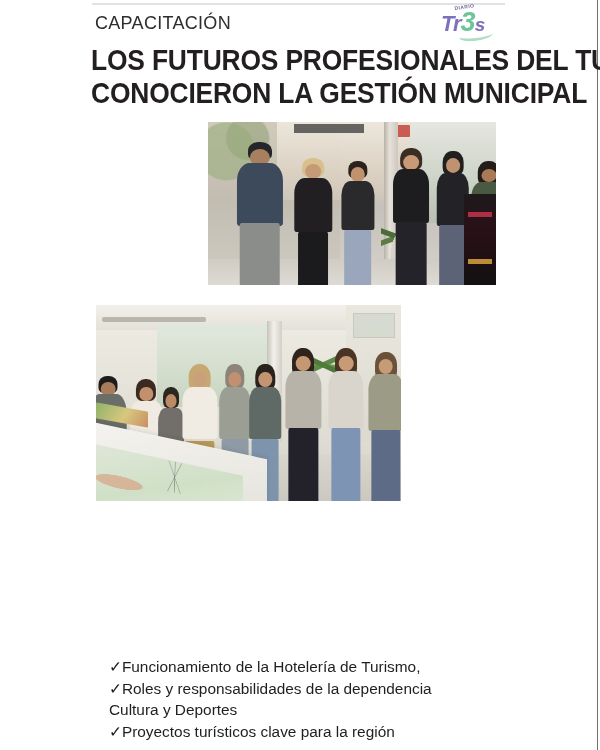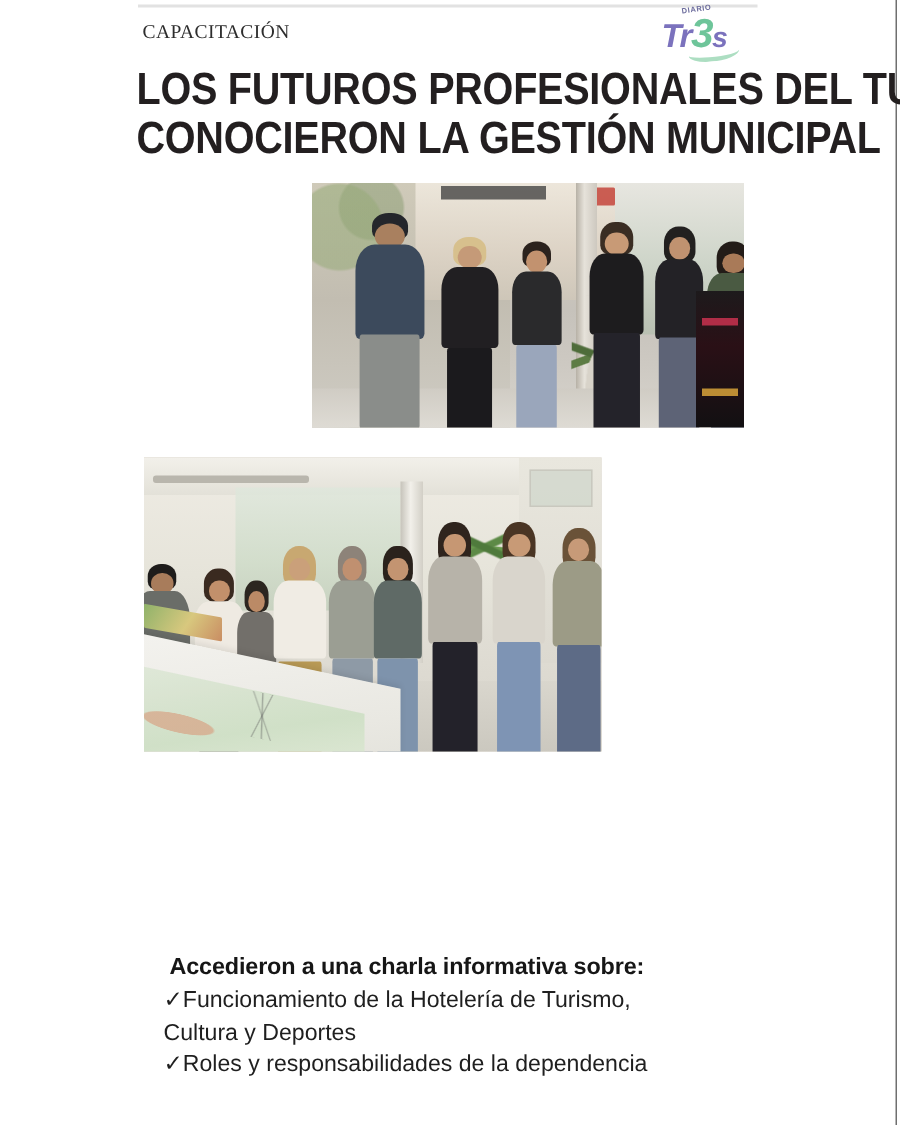--- a/index.html
+++ b/index.html
@@ -40,25 +40,24 @@
     width: 413px;
     height: 2px;
     background: #e2e2e2;
   }
 
   
   .kicker {
     position: absolute;
     left: 95px;
     top: 13px;
-    font-size: 13px;
+    font-size: 18px;
     letter-spacing: 0.3px;
     color: #2d2d2d;
     font-weight: 400;
-    font-family: Liberation Serif, serif;
   }
 
   .headline {
     position: absolute;
     left: 91px;
     top: 43px;
     width: 420px;
     font-family: "Liberation Sans Narrow", "Liberation Sans", sans-serif;
     font-weight: 700;
     font-size: 30px;
@@ -460,21 +459,21 @@
       <div class="legs" style="width:80%;height:50%;top:52%;background:#5d6b86;"></div>
     </div>
 
     <div class="p2-table"></div>
     <div class="p2-map"></div>
     <div class="p2-maplines"></div>
     <div class="p2-book"></div>
   </div>
 
 
-  <div class="lead-in">Accedieron a una charla informativa sobre:</div>
 
   <div class="bullets">
     <span class="bullet-line">✓Funcionamiento de la Hotelería de Turismo,</span>
+    <span class="bullet-line">✓Roles y responsabilidades de la dependencia</span>
     <span class="bullet-line">Cultura y Deportes</span>
-    <span class="bullet-line">✓Roles y responsabilidades de la dependencia</span>
+    <span class="bullet-line">✓Proyectos turísticos clave para la región</span>
   </div>
 
 </div>
 
 </body></html>

